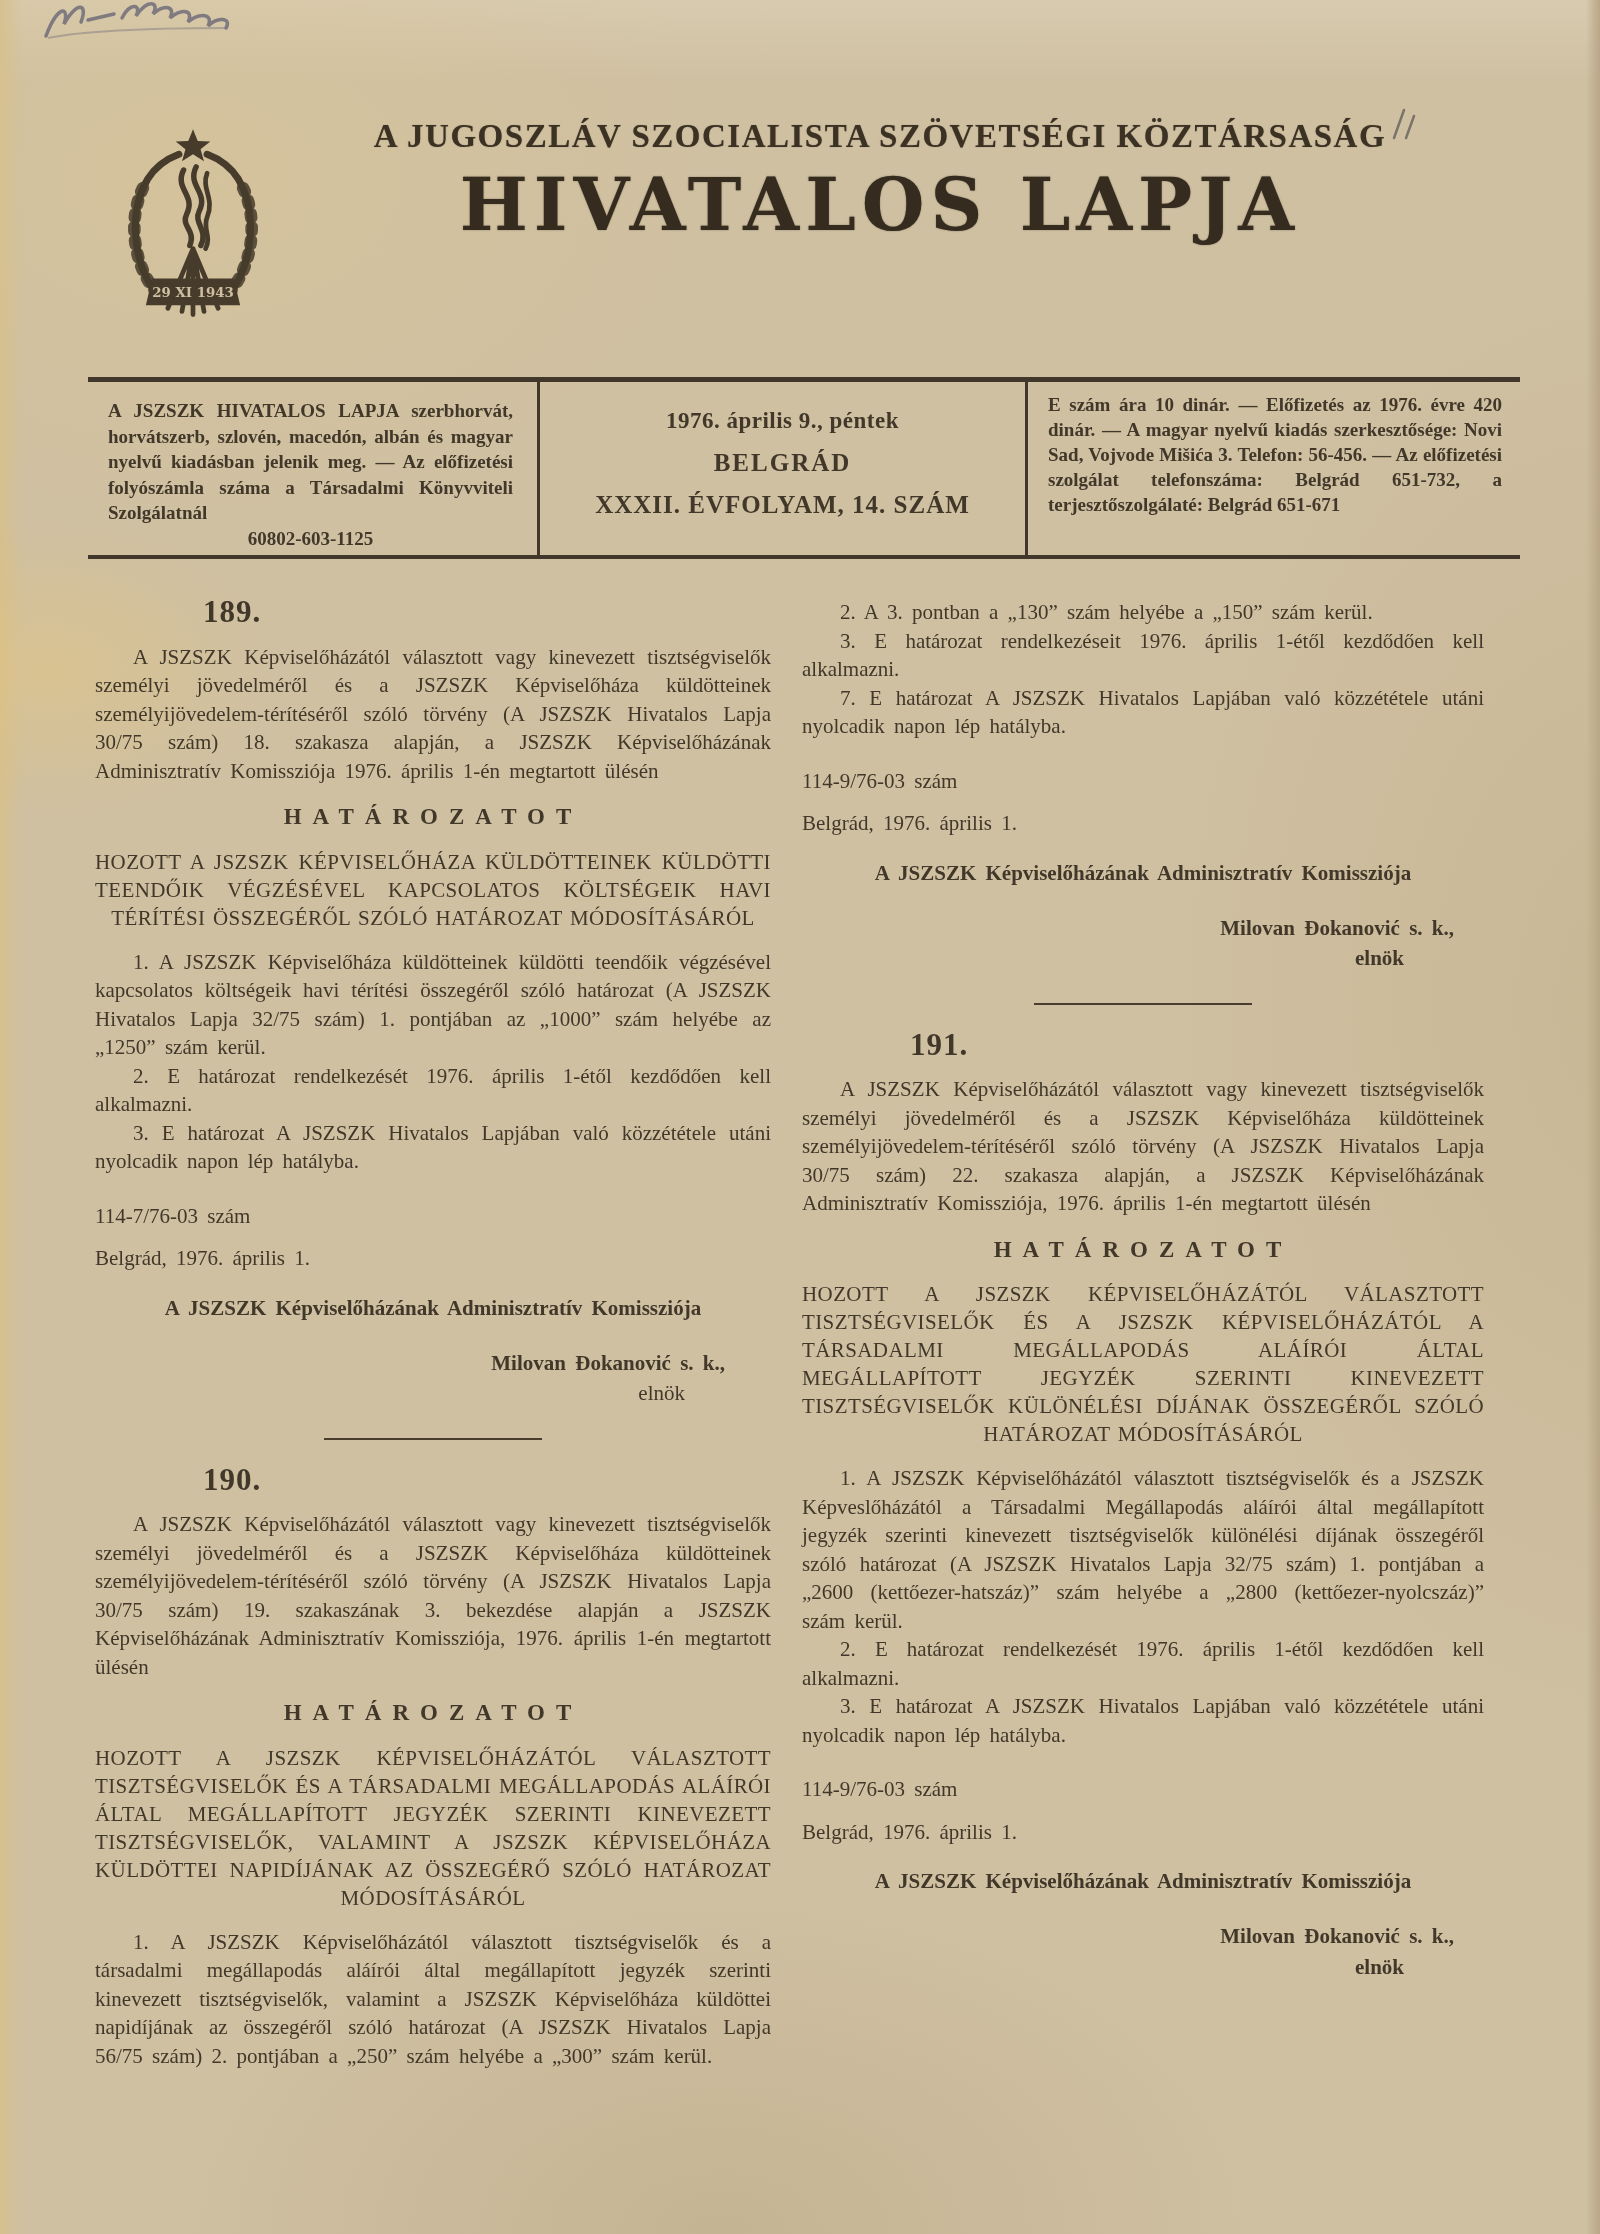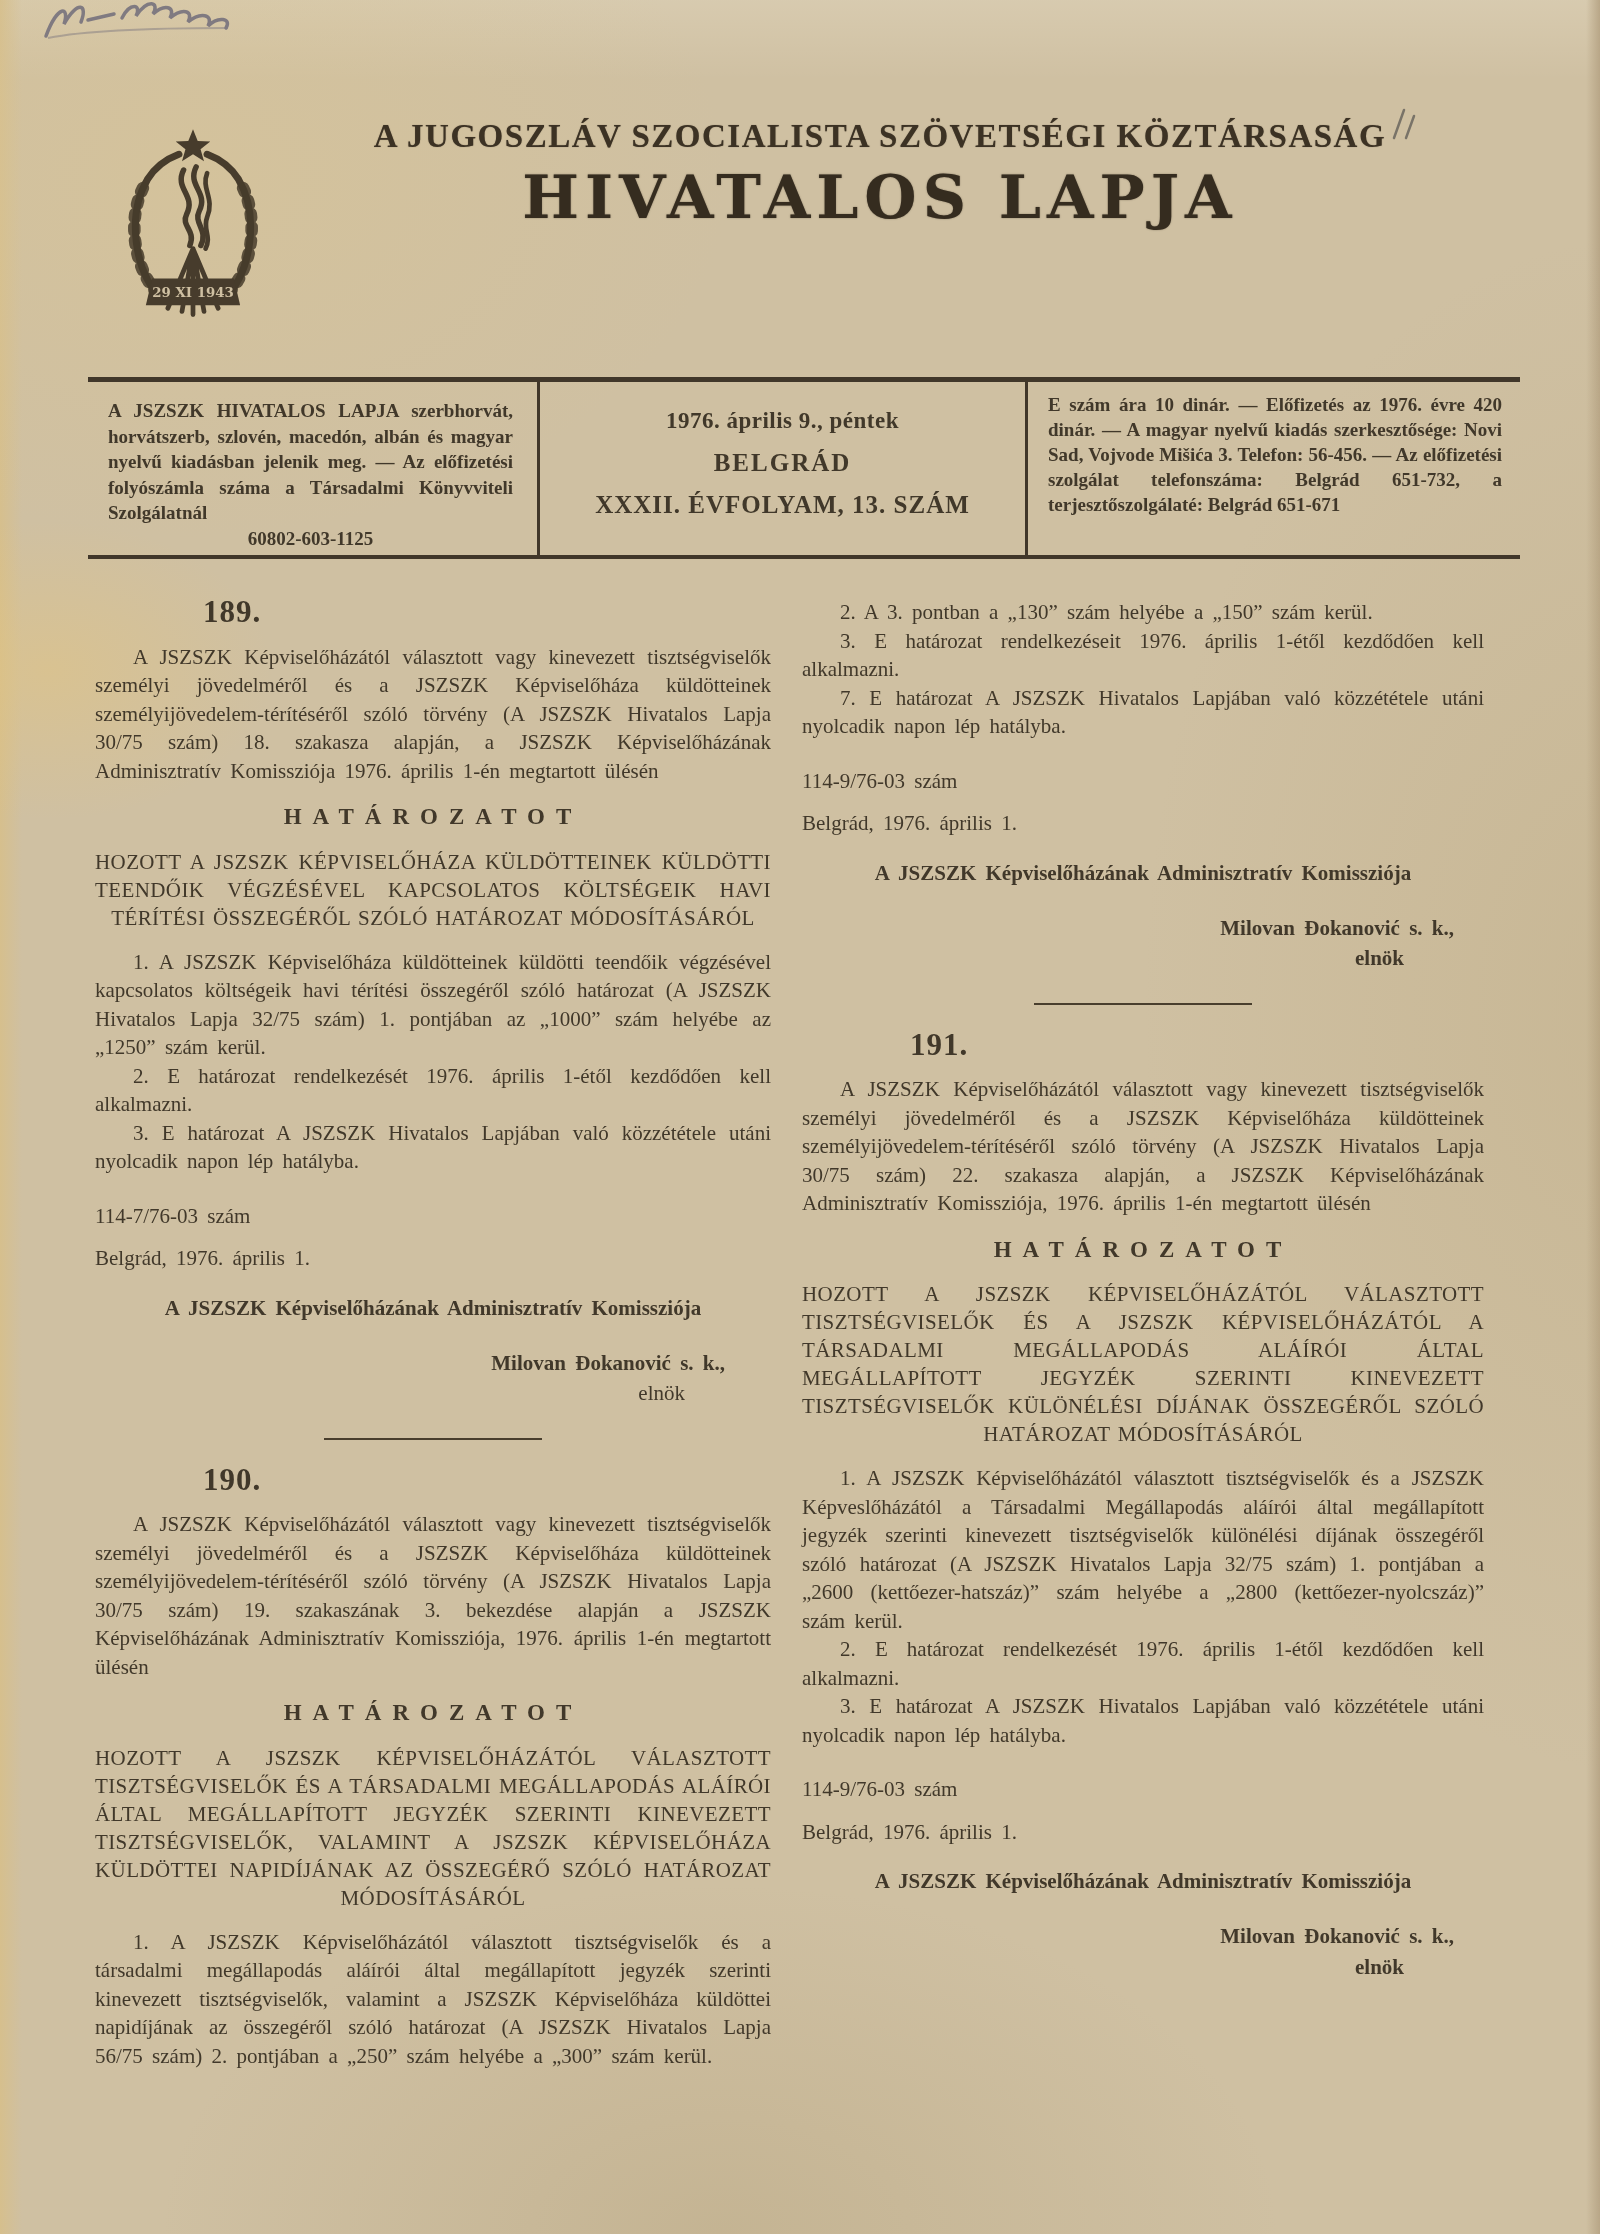--- a/index.html
+++ b/index.html
@@ -27,21 +27,21 @@
   .emblem{position:absolute;left:110px;top:126px;width:166px;height:220px;}
   .country-line{
     position:absolute;left:300px;top:118px;width:1160px;
     text-align:center;font-weight:bold;font-size:33px;letter-spacing:1.5px;
     color:#3c3224;white-space:nowrap;
     text-shadow:0 0 1px rgba(60,50,36,.55);
   }
   .main-title{
     position:absolute;left:320px;top:162px;width:1120px;
     text-align:center;font-family:"DejaVu Serif", serif;font-weight:bold;
-    font-size:60px;letter-spacing:6px;color:#352c1f;white-space:nowrap;
+    font-size:72px;letter-spacing:6px;color:#352c1f;white-space:nowrap;
     text-shadow:0 0 1.5px rgba(53,44,31,.6);
   }
 
   
   .info-band{
     position:absolute;left:88px;top:377px;width:1432px;height:182px;
     border-top:5px solid #41372a;border-bottom:4px solid #41372a;
     display:flex;box-sizing:border-box;
   }
   .info-cell{box-sizing:border-box;font-weight:bold;}
@@ -112,21 +112,21 @@
   <div class="main-title">HIVATALOS LAPJA</div>
 
   <div class="info-band">
     <div class="info-cell info-left">
       <div class="blk">A JSZSZK HIVATALOS LAPJA szerbhorvát, horvátszerb, szlovén, macedón, albán és magyar nyelvű kiadásban jelenik meg. — Az előfizetési folyószámla száma a Társadalmi Könyvviteli Szolgálatnál</div>
       <div class="acct">60802-603-1125</div>
     </div>
     <div class="info-cell info-center">
       <div class="date">1976. április 9., péntek</div>
       <div class="city">BELGRÁD</div>
-      <div class="vol">XXXII. ÉVFOLYAM, 13. SZÁM</div>
+      <div class="vol">XXXII. ÉVFOLYAM, 14. SZÁM</div>
     </div>
     <div class="info-cell info-right">
       <div class="blk">E szám ára 10 dinár. — Előfizetés az 1976. évre 420 dinár. — A magyar nyelvű kiadás szerkesztősége: Novi Sad, Vojvode Mišića 3. Telefon: 56-456. — Az előfizetési szolgálat telefonszáma: Belgrád 651-732, a terjesztőszolgálaté: Belgrád 651-671</div>
     </div>
   </div>
 
   <div class="col col-left">
 
     <div>
       <div class="art-number">189.</div>

